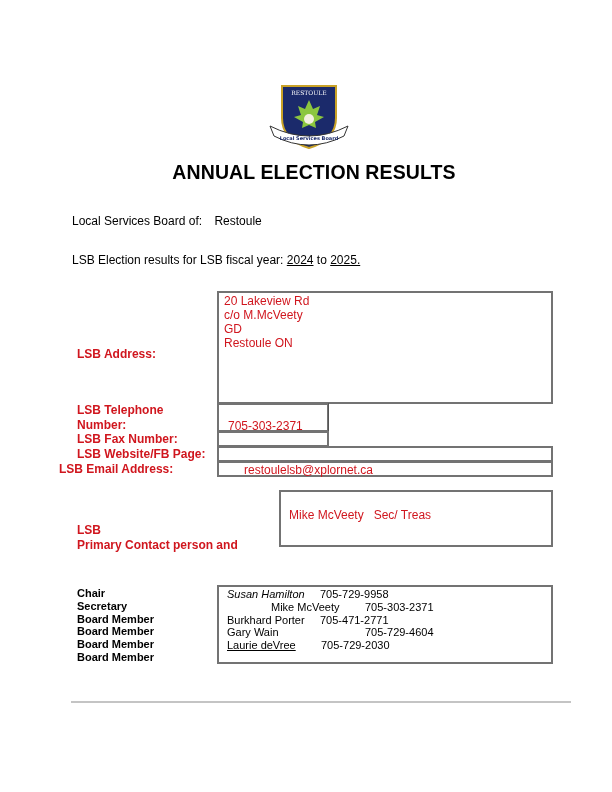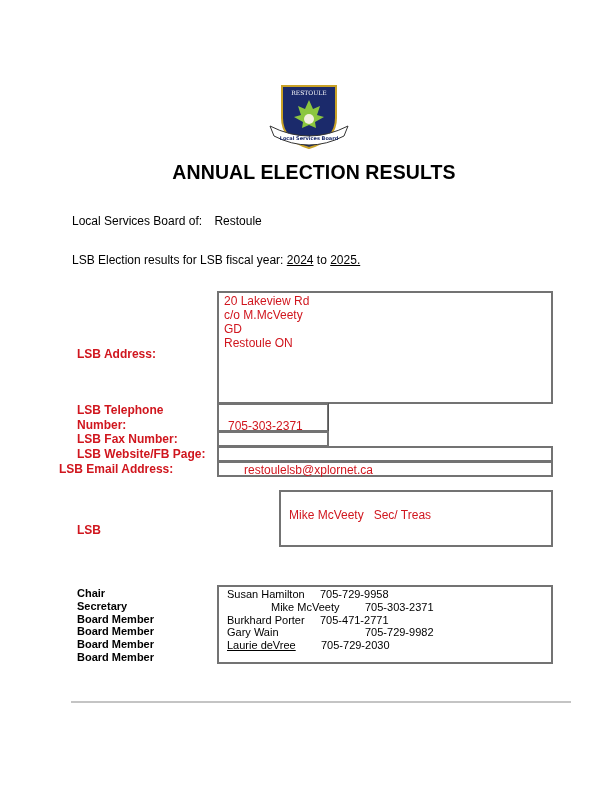--- a/index.html
+++ b/index.html
@@ -73,50 +73,51 @@
   <div class="val" style="position:absolute; left:9px; top:1px;"></div>
 </div>
 
 <div class="abs lbl" style="left:59px; top:462px;">LSB Email Address:</div>
 <div class="box" style="left:217px; top:461px; width:336px; height:16px;">
   <div class="val" style="position:absolute; left:9px; top:0px;padding-left:16px;">restoulelsb@xplornet.ca</div>
 </div>
 
 <div class="abs lbl" style="left:77px; top:491px;margin-top:32px;">
   <div>LSB</div>
+  <div>Primary Contact person and</div>
 </div>
 <div class="box" style="left:279px; top:490px; width:274px; height:57px;">
   <div class="val" style="position:absolute; left:8px; top:16px; white-space:pre;">Mike McVeety   Sec/ Treas</div>
 </div>
 
 <div class="abs" style="left:77px; top:587px;">
   <div class="role">Chair</div>
   <div class="role">Secretary</div>
   <div class="role">Board Member</div>
   <div class="role">Board Member</div>
   <div class="role">Board Member</div>
   <div class="role">Board Member</div>
 </div>
 <div class="box" style="left:217px; top:585px; width:336px; height:79px;">
   <div style="position:absolute; left:8px; top:1px;">
     <div style="display:flex;">
-      <span class="mem" style="width:93px;">Susan Hamilton</span>
+      <span class="mem" style="width:93px;font-style:italic;">Susan Hamilton</span>
       <span class="mem">705-729-9958</span>
     </div>
     <div style="display:flex;">
       <span class="mem" style="width:94px;padding-left:44px;">Mike McVeety</span>
       <span class="mem">705-303-2371</span>
     </div>
     <div style="display:flex;">
       <span class="mem" style="width:93px;">Burkhard Porter</span>
       <span class="mem">705-471-2771</span>
     </div>
     <div style="display:flex;justify-content:space-between;">
       <span class="mem" style="width:95px;">Gary Wain</span>
-      <span class="mem">705-729-9982</span>
+      <span class="mem">705-729-4604</span>
     </div>
     <div style="display:flex;">
       <span class="mem" style="width:94px;text-decoration:underline;">Laurie deVree</span>
       <span class="mem">705-729-2030</span>
     </div>
   </div>
 </div>
 
 <div class="abs" style="left:71px; top:701px; width:500px; height:2px; background:#c4c4c4;"></div>
 

